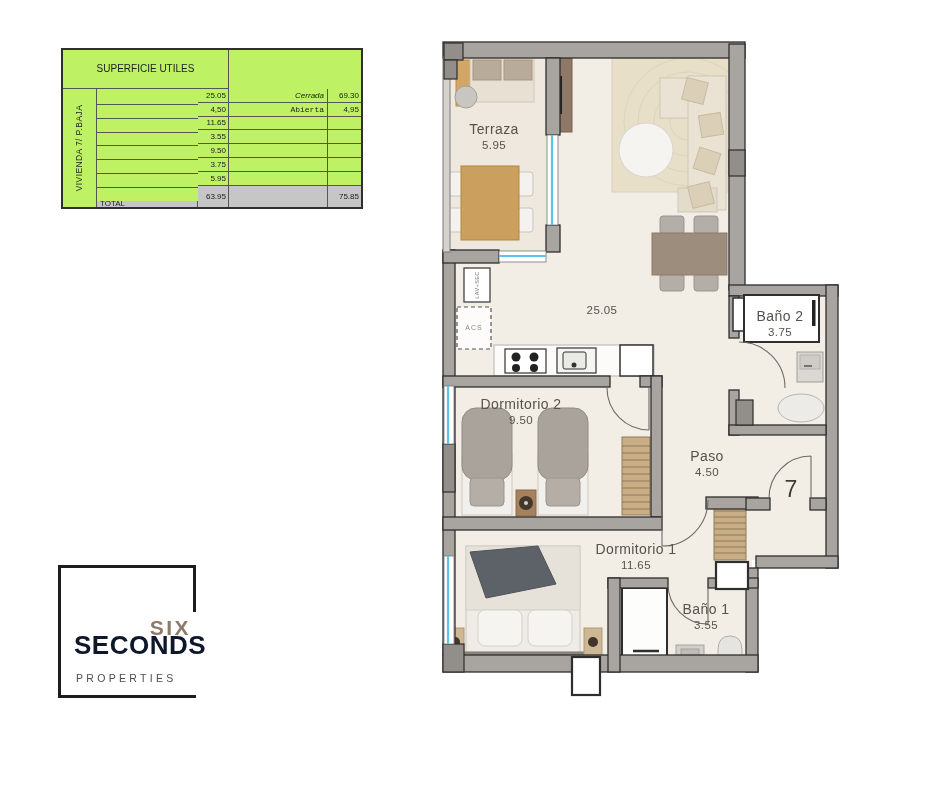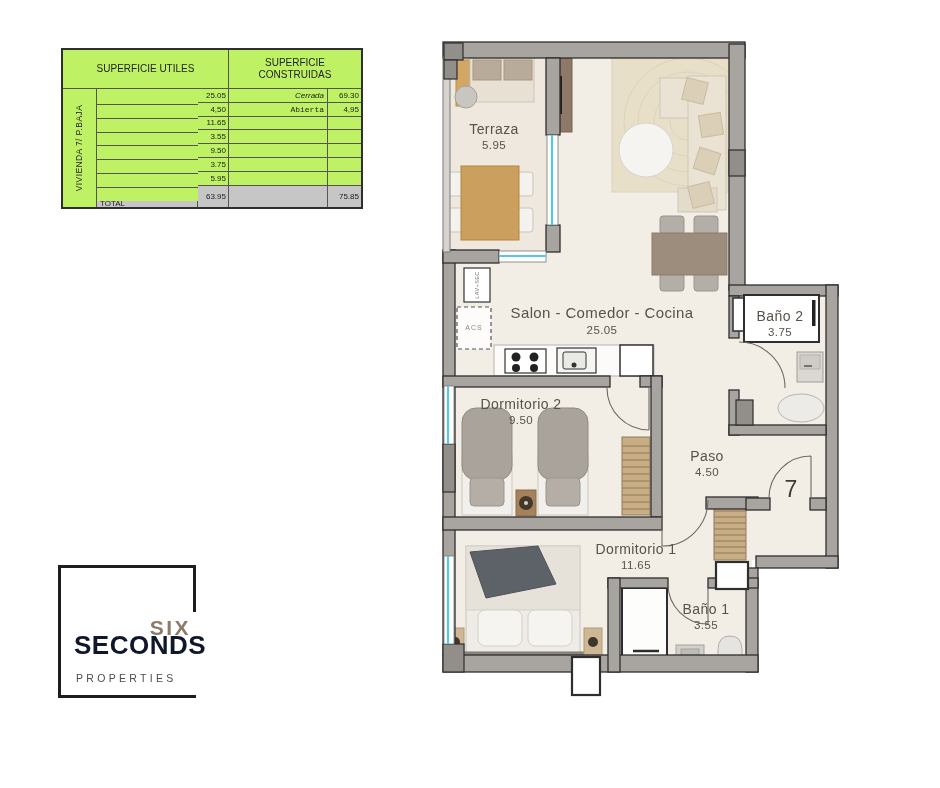--- a/index.html
+++ b/index.html
@@ -236,21 +236,20 @@
       <path d="M739 342 A 46 46 0 0 1 785 388"></path>
       <path d="M811 456 L811 498 M811 456 A 42 42 0 0 0 769 498"></path>
     </g>
   </svg>
 
   <div class="rlabel" style="left:494px;top:120px;">
     <span class="nm">Terraza</span>
     <span class="ar">5.95</span>
   </div>
   <div class="rlabel" style="left:602px;top:303px;">
-    <span class="nm big">Salon - Comedor - Cocina</span>
     <span class="ar">25.05</span>
   </div>
   <div class="rlabel" style="left:521px;top:395px;">
     <span class="nm">Dormitorio 2</span>
     <span class="ar">9.50</span>
   </div>
   <div class="rlabel" style="left:707px;top:447px;">
     <span class="nm">Paso</span>
     <span class="ar">4.50</span>
   </div>
@@ -265,21 +264,20 @@
   <div class="rlabel" style="left:706px;top:600px;">
     <span class="nm">Baño 1</span>
     <span class="ar">3.55</span>
   </div>
   <div class="unit-number">7</div>
   <div class="util-label lav">LAV+SEC</div>
   <div class="util-label acs">ACS</div>
 
   <div class="area-table">
     <div class="c hd" style="grid-area:1/1/2/4;">SUPERFICIE UTILES</div>
-    <div class="c hd nbr" style="grid-area:1/4/2/6;">SUPERFICIE CONSTRUIDAS</div>
 
     <div class="c vcell nbb">
       <div class="vtext">VIVIENDA 7/ P.BAJA</div>
     </div>
 
     <div class="c lab" style="grid-area:2/2;">Salon-comedor-cocina</div>
     <div class="c val" style="grid-area:2/3;">25.05</div>
     <div class="c rlab" style="grid-area:2/4;font-style:italic;">Cerrada</div>
     <div class="c val nbr" style="grid-area:2/5;">69.30</div>
 

